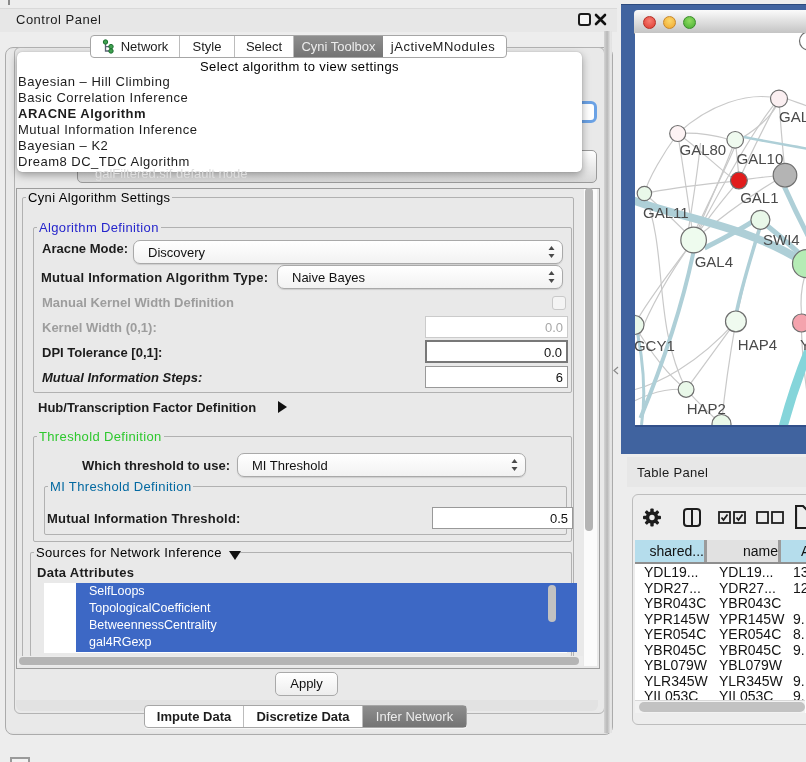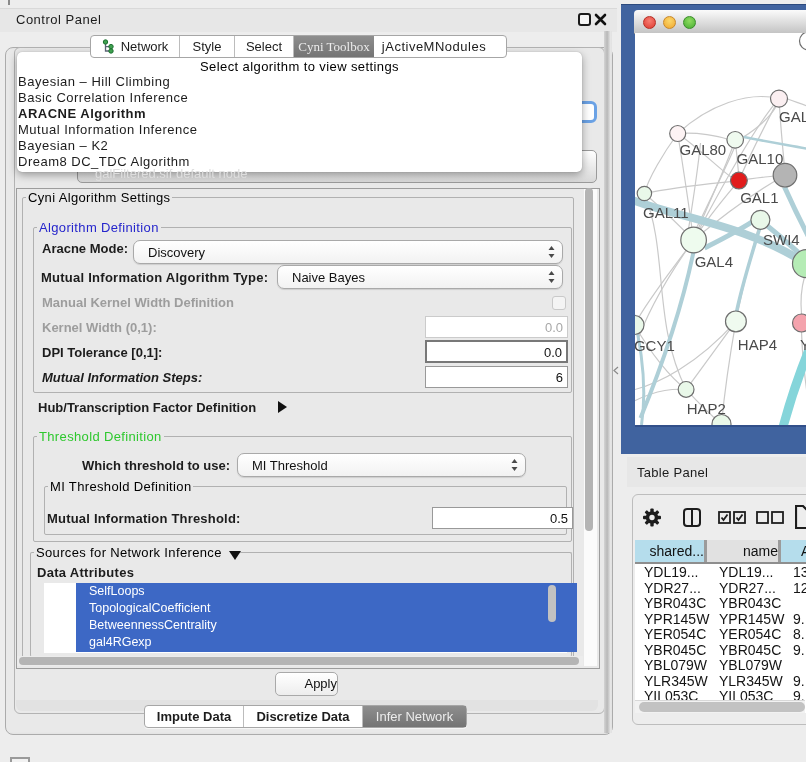--- a/index.html
+++ b/index.html
@@ -56,21 +56,21 @@
   <div class="s" style="width:88px;">
     <svg width="15" height="15" viewBox="0 0 15 15" style="margin-right:4px;">
       <path d="M3.5 5 L3.5 12 L7 12 M3.5 7.6 L7 7.6" stroke="#5a6374" stroke-width="1.3" fill="none"></path>
       <circle cx="3.5" cy="3" r="2.2" fill="#3fa14f" stroke="#1c7030"></circle>
       <circle cx="9" cy="7.6" r="2.2" fill="#3fa14f" stroke="#1c7030"></circle>
       <circle cx="9" cy="12" r="2.2" fill="#3fa14f" stroke="#1c7030"></circle>
     </svg>
     Network</div>
   <div class="s" style="width:54px;">Style</div>
   <div class="s" style="width:58px;">Select</div>
-  <div class="s sel" style="width:80px;font-family:Liberation Serif, serif;">Cyni Toolbox</div>
+  <div class="s sel" style="width:89px;">Cyni Toolbox</div>
   <div class="s" style="width:120px;letter-spacing:0.5px;">jActiveMNodules</div>
 </div>
 
 <div class="abs" style="left:16px;top:188px;width:582px;height:479px;border:1px solid #9d9d9d;background:#e9e9e9;"></div>
 
 <div class="group" style="left:22px;top:197px;width:550px;height:460px;">
   <span class="gtitle">Cyni Algorithm Settings</span>
 </div>
 
 <div class="group" style="left:33px;top:227px;width:537px;height:164px;">
@@ -111,21 +111,21 @@
 </div>
 <div class="abs lbl bold" style="left:82px;top:458px;">Which threshold to use:</div>
 <div class="combo" style="left:237px;top:453px;width:287px;height:22px;">
     <span class="ctext">MI Threshold</span>
  <svg class="arrows" viewBox="0 0 9 14">
       <path d="M4.5 1 L7.5 5 L1.5 5 Z" fill="#4a4a4a"></path>
       <path d="M4.5 13 L7.5 9 L1.5 9 Z" fill="#4a4a4a"></path>
     </svg>
   </div>
 <div class="group" style="left:44px;top:486px;width:521px;height:47px;">
-  <span class="gtitle" style="color:#000000;">MI Threshold Definition</span>
+  <span class="gtitle" style="color:#0369a1;">MI Threshold Definition</span>
 </div>
 <div class="abs lbl bold" style="left:47px;top:511px;letter-spacing:0.2px;">Mutual Information Threshold:</div>
 <div class="inp" style="left:432px;top:507px;width:141px;height:22px;border:1px solid #999;">0.5</div>
 
 <div class="group" style="left:30px;top:552px;width:540px;height:104px;border-bottom:none;">
   <span class="gtitle">Sources for Network Inference&nbsp;&nbsp;</span>
 </div>
 <svg class="abs" style="left:228px;top:549px;" width="14" height="12" viewBox="0 0 14 12">
     <path d="M1 2 L13 2 L7 11 Z" fill="#111"></path>
   </svg>
@@ -136,21 +136,21 @@
 </div>
 
 <div class="abs" style="left:548px;top:585px;width:8px;height:37px;background:#c2c2c2;border-radius:4px;"></div>
 
 <div class="abs" style="left:17px;top:656px;width:566px;height:10px;background:#ececec;"></div>
 <div class="abs" style="left:19px;top:657px;width:560px;height:8px;background:#b5b5b5;border-radius:4px;"></div>
 
 <div class="abs" style="left:584px;top:189px;width:13px;height:477px;background:#fbfbfb;"></div>
 <div class="abs" style="left:585px;top:188px;width:8px;height:343px;background:#b4b4b4;border-radius:4px;"></div>
 
-<div class="abs" style="left:275px;top:672px;width:61px;height:22px;background:linear-gradient(#ffffff,#ededed);border:1px solid #a9a9a9;border-radius:5px;text-align:right;line-height:21px;font-size:13px;color:#111;">Apply</div>
+<div class="abs" style="left:275px;top:672px;width:61px;height:22px;background:linear-gradient(#ffffff,#ededed);border:1px solid #a9a9a9;border-radius:5px;text-align:center;line-height:21px;font-size:13px;color:#111;">Apply</div>
 
 <div class="seg" style="left:144px;top:705px;width:321px;height:21px;">
   <div class="s" style="width:98px;font-weight:bold;">Impute Data</div>
   <div class="s" style="width:118px;font-weight:bold;">Discretize Data</div>
   <div class="s sel" style="width:103px;font-weight:normal;">Infer Network</div>
 </div>
 
 <div class="abs" style="left:10px;top:757px;width:16px;height:10px;border:2px solid #9a9a9a;background:#f2f2f2;"></div>
 
 <div class="abs" style="left:604px;top:31px;width:8px;height:702px;background:linear-gradient(90deg,#d4d4d4,#b8b8b8 40%,#e9e9e9 85%,#dedede);"></div>

